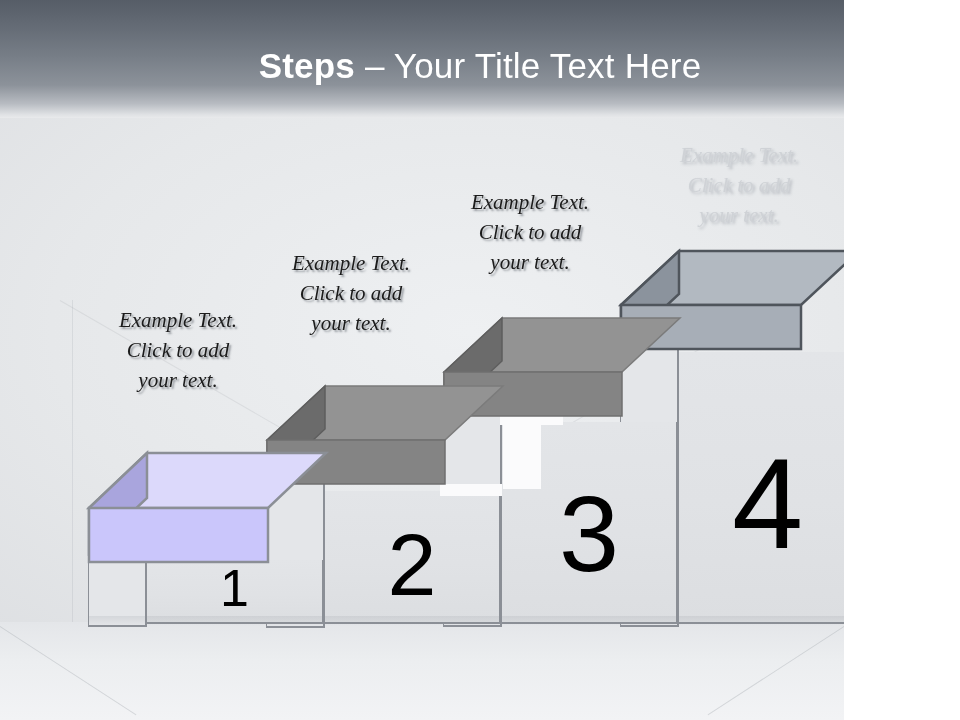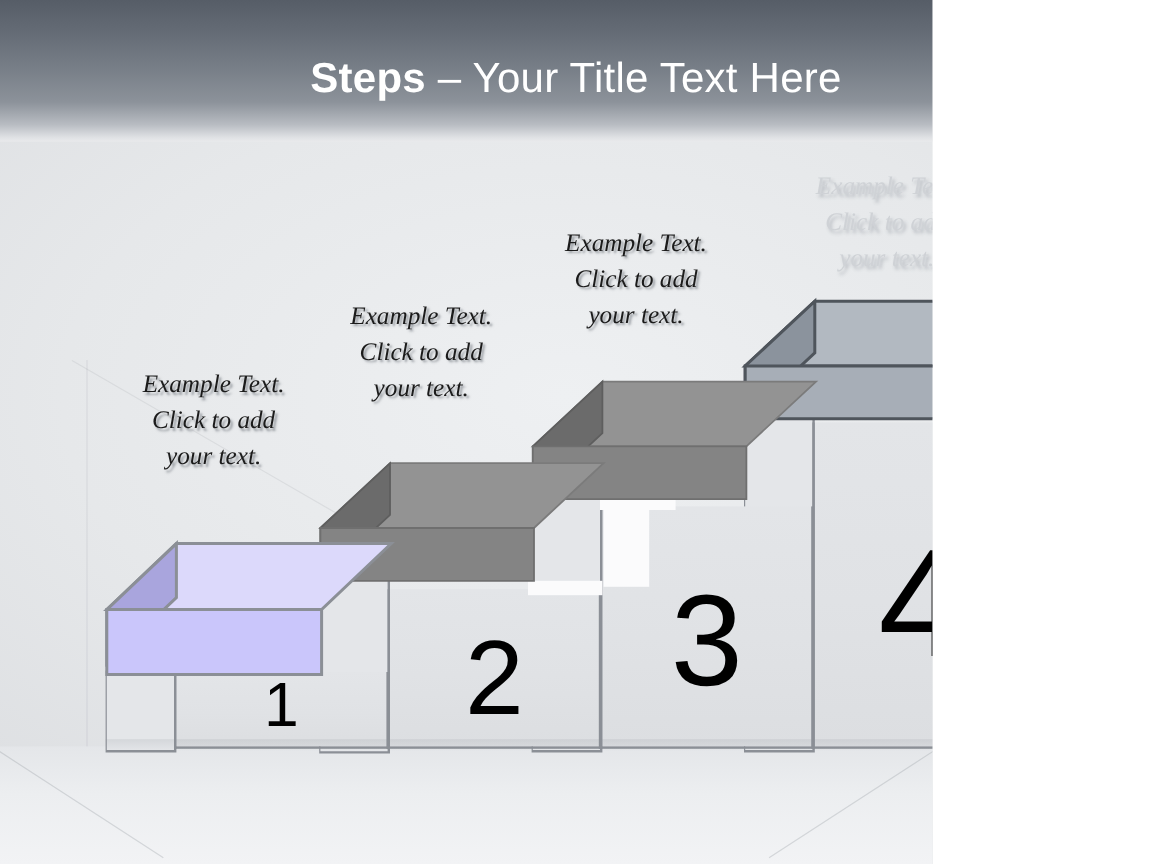--- a/index.html
+++ b/index.html
@@ -6,21 +6,21 @@
     margin: 0;
     padding: 0;
     background: #ffffff;
   }
   body {
     font-family: "Liberation Sans", sans-serif;
   }
 
   #slide {
     position: relative;
-    width: 777px;
+    width: 844px;
     height: 720px;
     overflow: hidden;
     background: #e9eaec;
   }
 
   
   .bg-wall {
     position: absolute;
     left: 0; top: 0;
     width: 960px; height: 720px;

